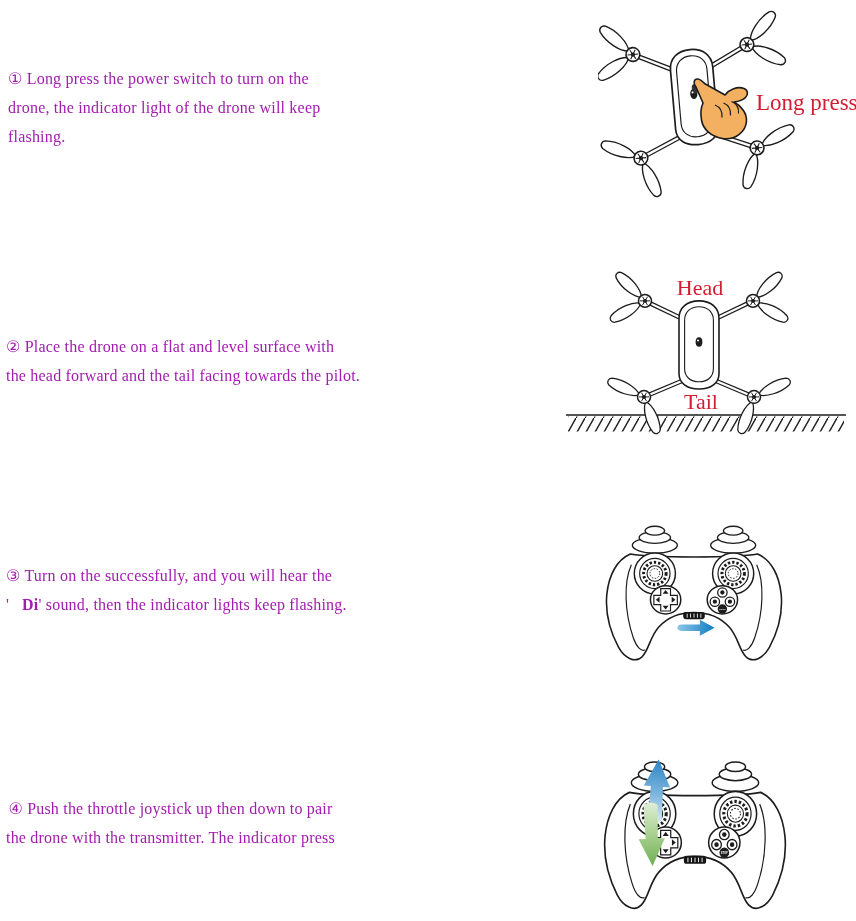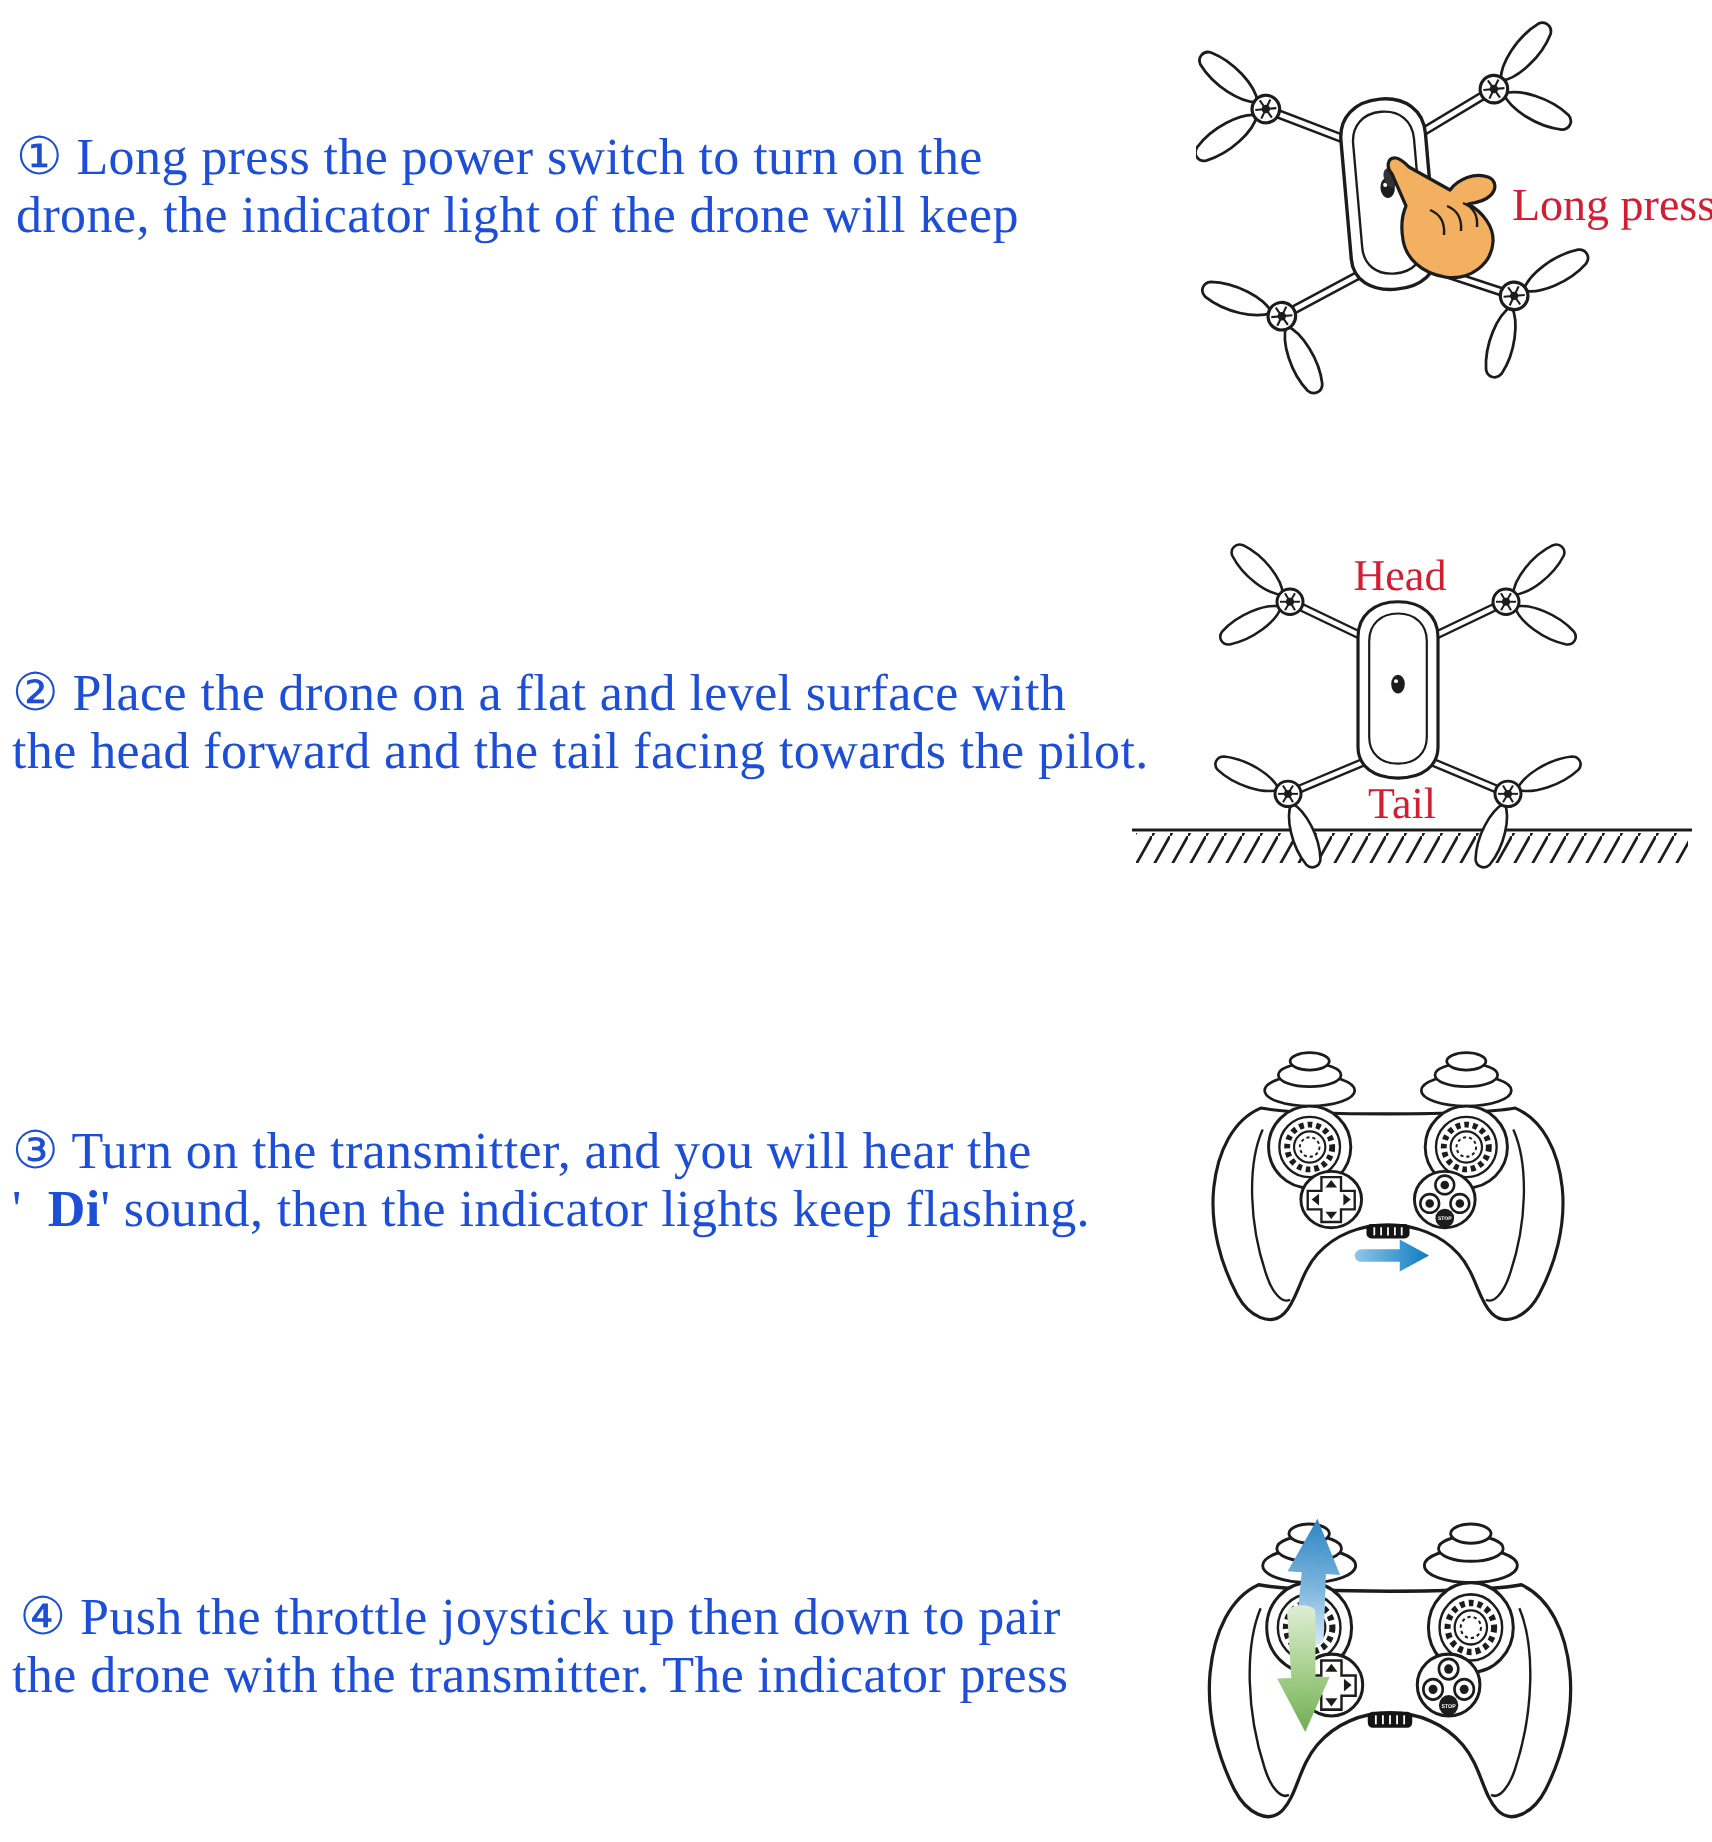--- a/index.html
+++ b/index.html
@@ -1,21 +1,21 @@
 <!DOCTYPE html>
 <html><head>
 <meta charset="utf-8">
 <style>
   html,body{margin:0;padding:0;}
   body{
     width:856px;height:921px;position:relative;background:#ffffff;overflow:hidden;
     font-family:"Liberation Serif","DejaVu Serif",serif;
   }
   .step{
-    position:absolute;color:#1d4ed8;font-size:26px;line-height:29px;
+    position:absolute;color:#a21caf;font-size:16px;line-height:29px;
     white-space:nowrap;letter-spacing:0.2px;
   }
   .step b{font-weight:bold;margin-left:13px;}
   .illu{position:absolute;}
   .red-label{
     fill:#d21d33;
     font-family:"Liberation Serif","DejaVu Serif",serif;
   }
   .stop-label{
     fill:#ffffff;font-family:"Liberation Sans","DejaVu Sans",sans-serif;font-weight:bold;
@@ -151,20 +151,21 @@
           <line x1="102" y1="97.2" x2="102" y2="101.4"></line>
         </g>
       </g>
     </g>
   </defs>
 </svg>
 
 <div class="step" style="left:8px;top:64px;">
   <div>① Long press the power switch to turn on the</div>
   <div>drone, the indicator light of the drone will keep</div>
+  <div>flashing.</div>
 </div>
 
 <svg class="illu" style="left:598px;top:2px;" width="258" height="200" viewBox="0 0 258 200">
   <use href="#drone" transform="translate(96,94) rotate(-5) scale(1.06)"></use>
   <ellipse cx="97" cy="87" rx="3" ry="5" transform="rotate(-20 97 87)" fill="#333"></ellipse>
   <path d="M98,85
        C95,82 95.5,76.5 100,77
        C102.5,77.3 104.5,79.5 106.5,81.5
        L127,93
        C131,87.5 139.5,84 146,86.5
@@ -190,21 +191,21 @@
 
 <svg class="illu" style="left:558px;top:258px;" width="298" height="185" viewBox="0 0 298 185">
   <line x1="8" y1="157" x2="288" y2="157" stroke="#1c1c1c" stroke-width="1.6"></line>
   <rect x="10" y="158.5" width="276" height="15" fill="url(#hatch)"></rect>
   <use href="#drone" transform="translate(141,86) scale(1,0.98)"></use>
   <text class="red-label" x="142" y="37" font-size="22" text-anchor="middle">Head</text>
   <text class="red-label" x="143" y="151" font-size="22" text-anchor="middle">Tail</text>
 </svg>
 
 <div class="step" style="left:6px;top:561px;">
-  <div>③ Turn on the transmitter, and you will hear the</div>
+  <div>③ Turn on the successfully, and you will hear the</div>
   <div><span>'</span><b>Di</b><span>' sound, then the indicator lights keep flashing.</span></div>
 </div>
 
 <svg class="illu" style="left:601px;top:519px;" width="186" height="146" viewBox="0 0 190 150" preserveAspectRatio="none">
   <use href="#gamepad"></use>
   <path d="M82,108.5 L101,108.5 L101,103.5 L116,111.7 L101,120 L101,115 L82,115
        C79.2,115 78,113.2 78,111.8 C78,110.2 79.5,108.5 82,108.5 Z" fill="url(#gradArrowRight)"></path>
 </svg>
 
 <div class="step" style="left:6px;top:794px;text-align:center;">

